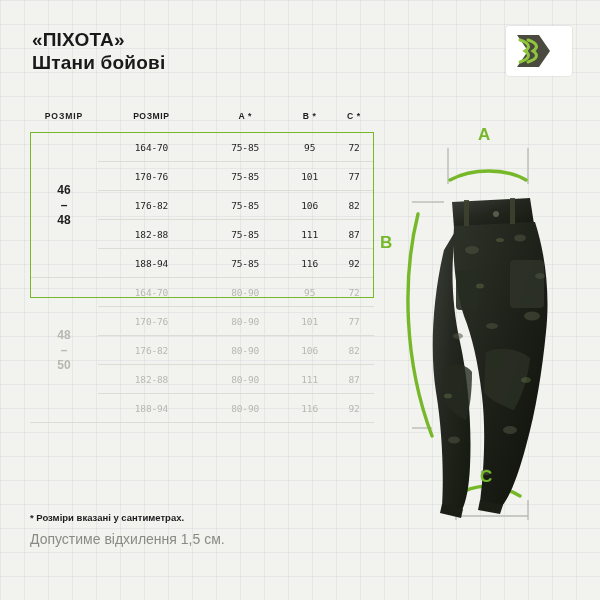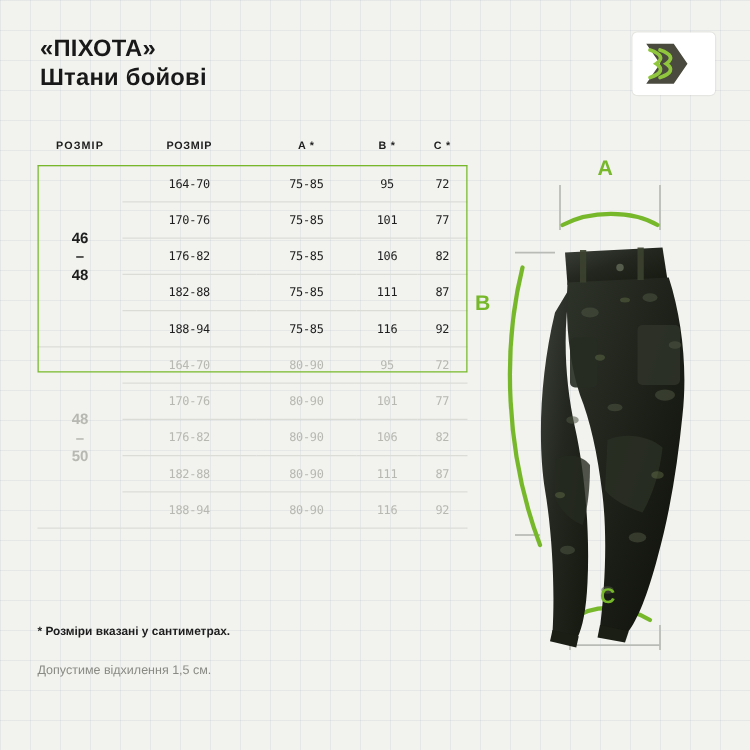--- a/index.html
+++ b/index.html
@@ -114,33 +114,33 @@
     height: 166px;
     border: 1.6px solid #76b82a;
     box-sizing: border-box;
     pointer-events: none;
   }
 
   
   .footnote {
     position: absolute;
     left: 30px;
-    top: 500px;
+    top: 512px;
     width: 300px;
   }
   .fn-line1 {
     font-size: 9.5px;
     font-weight: bold;
     color: #1d1d1d;
   }
   .fn-star { color: #1d1d1d; }
   .fn-line2 {
-    font-size: 10px;
+    font-size: 14px;
     color: #8a8a85;
-    margin-top: 20px;
+    margin-top: 8px;
   }
 
   
   .illus {
     position: absolute;
     right: 0;
     top: 110px;
     width: 240px;
     height: 430px;
   }

